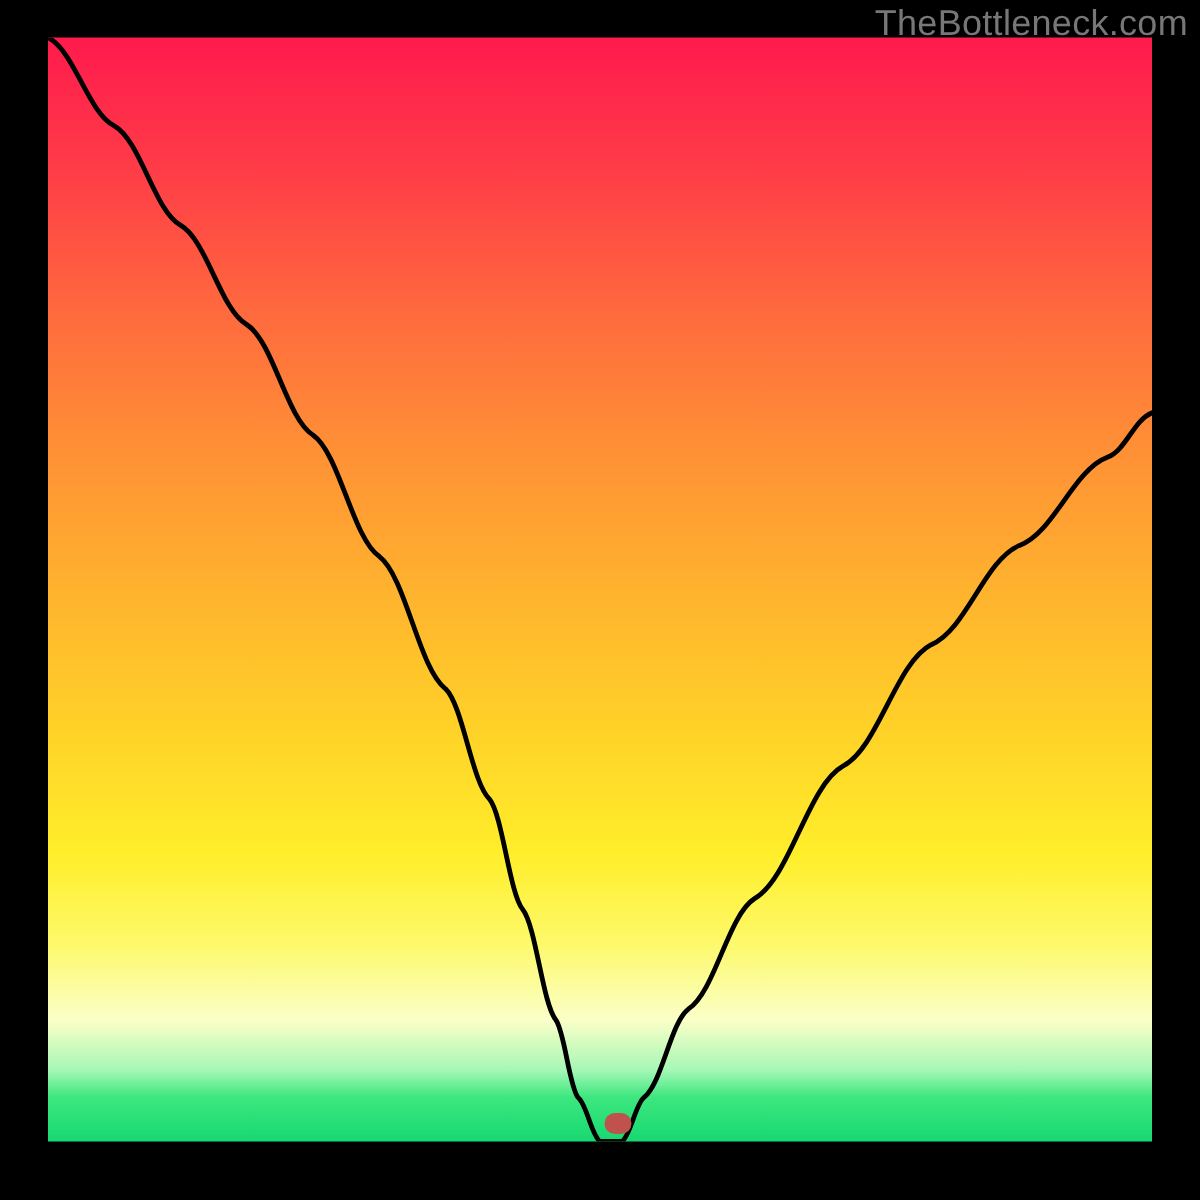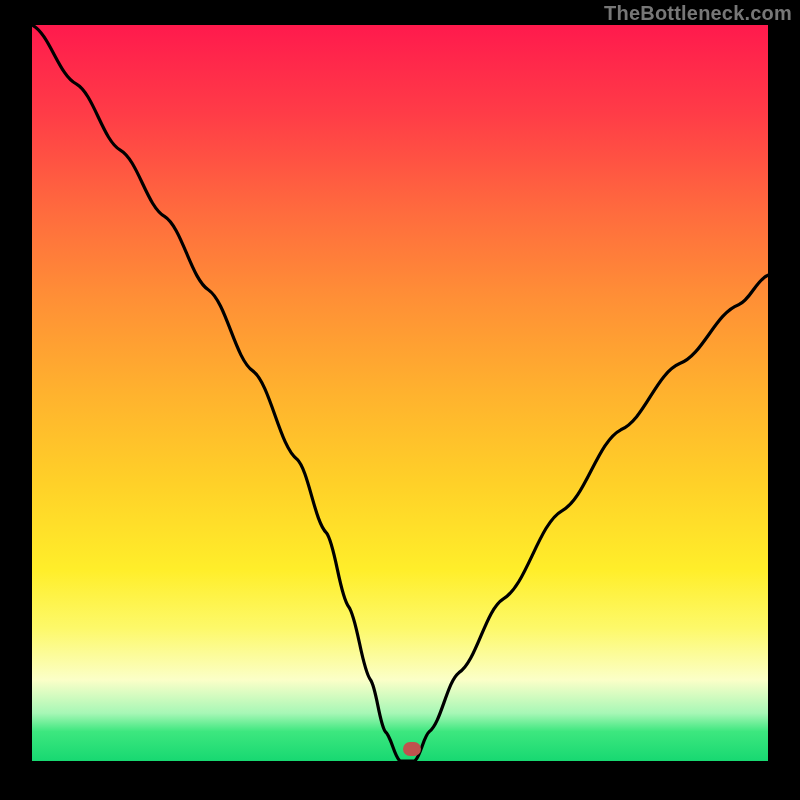--- a/index.html
+++ b/index.html
@@ -38,22 +38,22 @@
       #a7f7b6 93.5%,
       #3de77f 96%,
       #17d871 100%
     );
   }
   .watermark {
     position: absolute;
     top: 2px;
     right: 8px;
     color: #777;
-    font-size: 20px;
-    font-weight: 700;
+    font-size: 24px;
+    font-weight: 400;
     letter-spacing: 0.2px;
   }
   svg.curve {
     position: absolute;
     left: 0;
     top: 0;
     width: 736px;
     height: 736px;
   }
   .marker {

